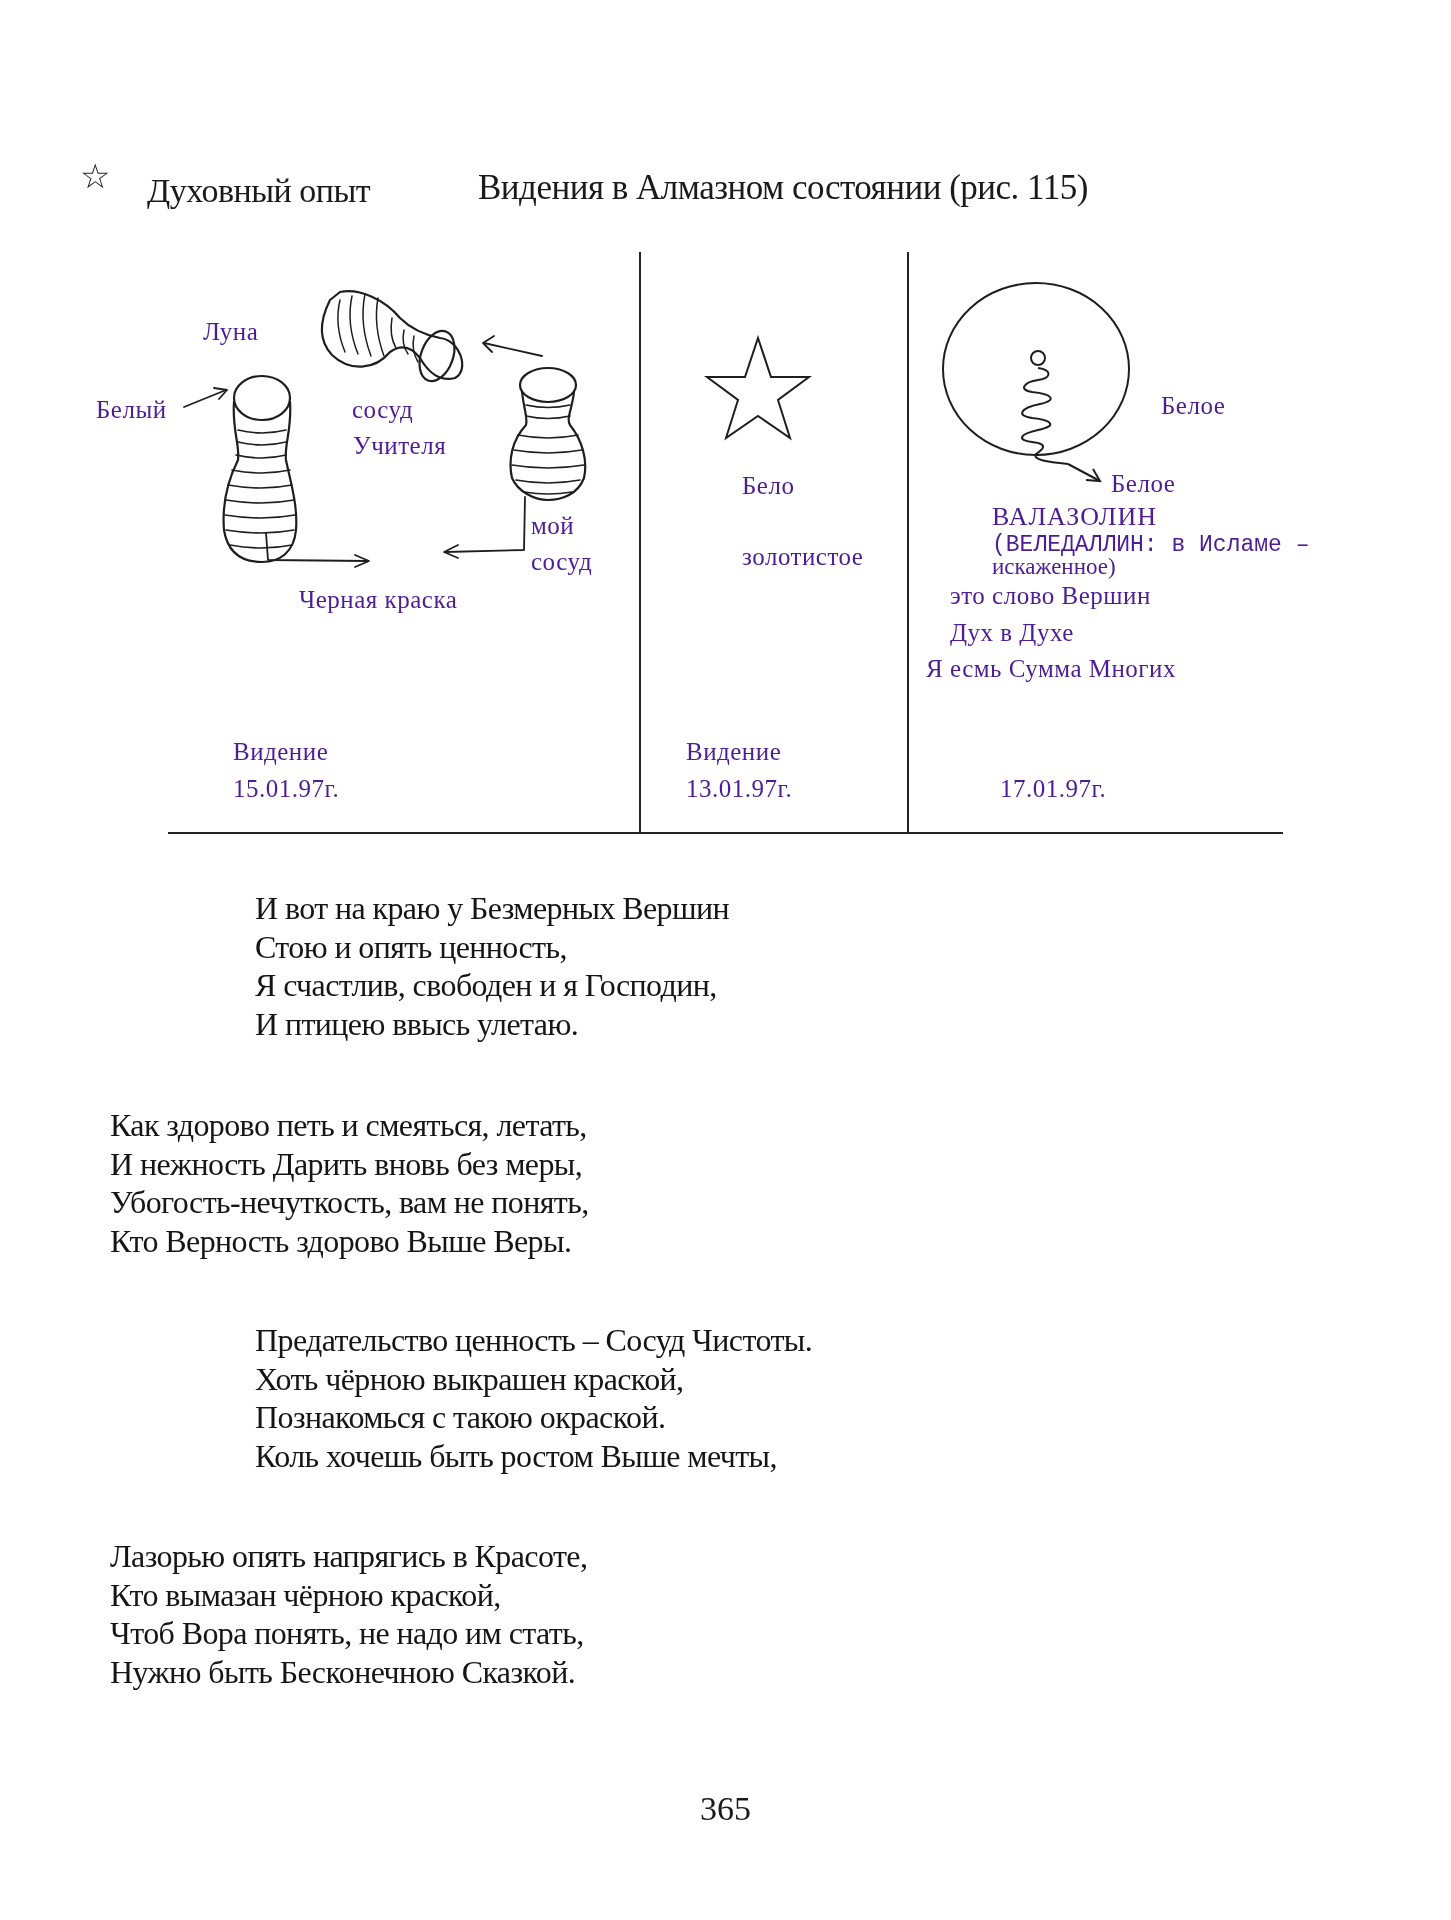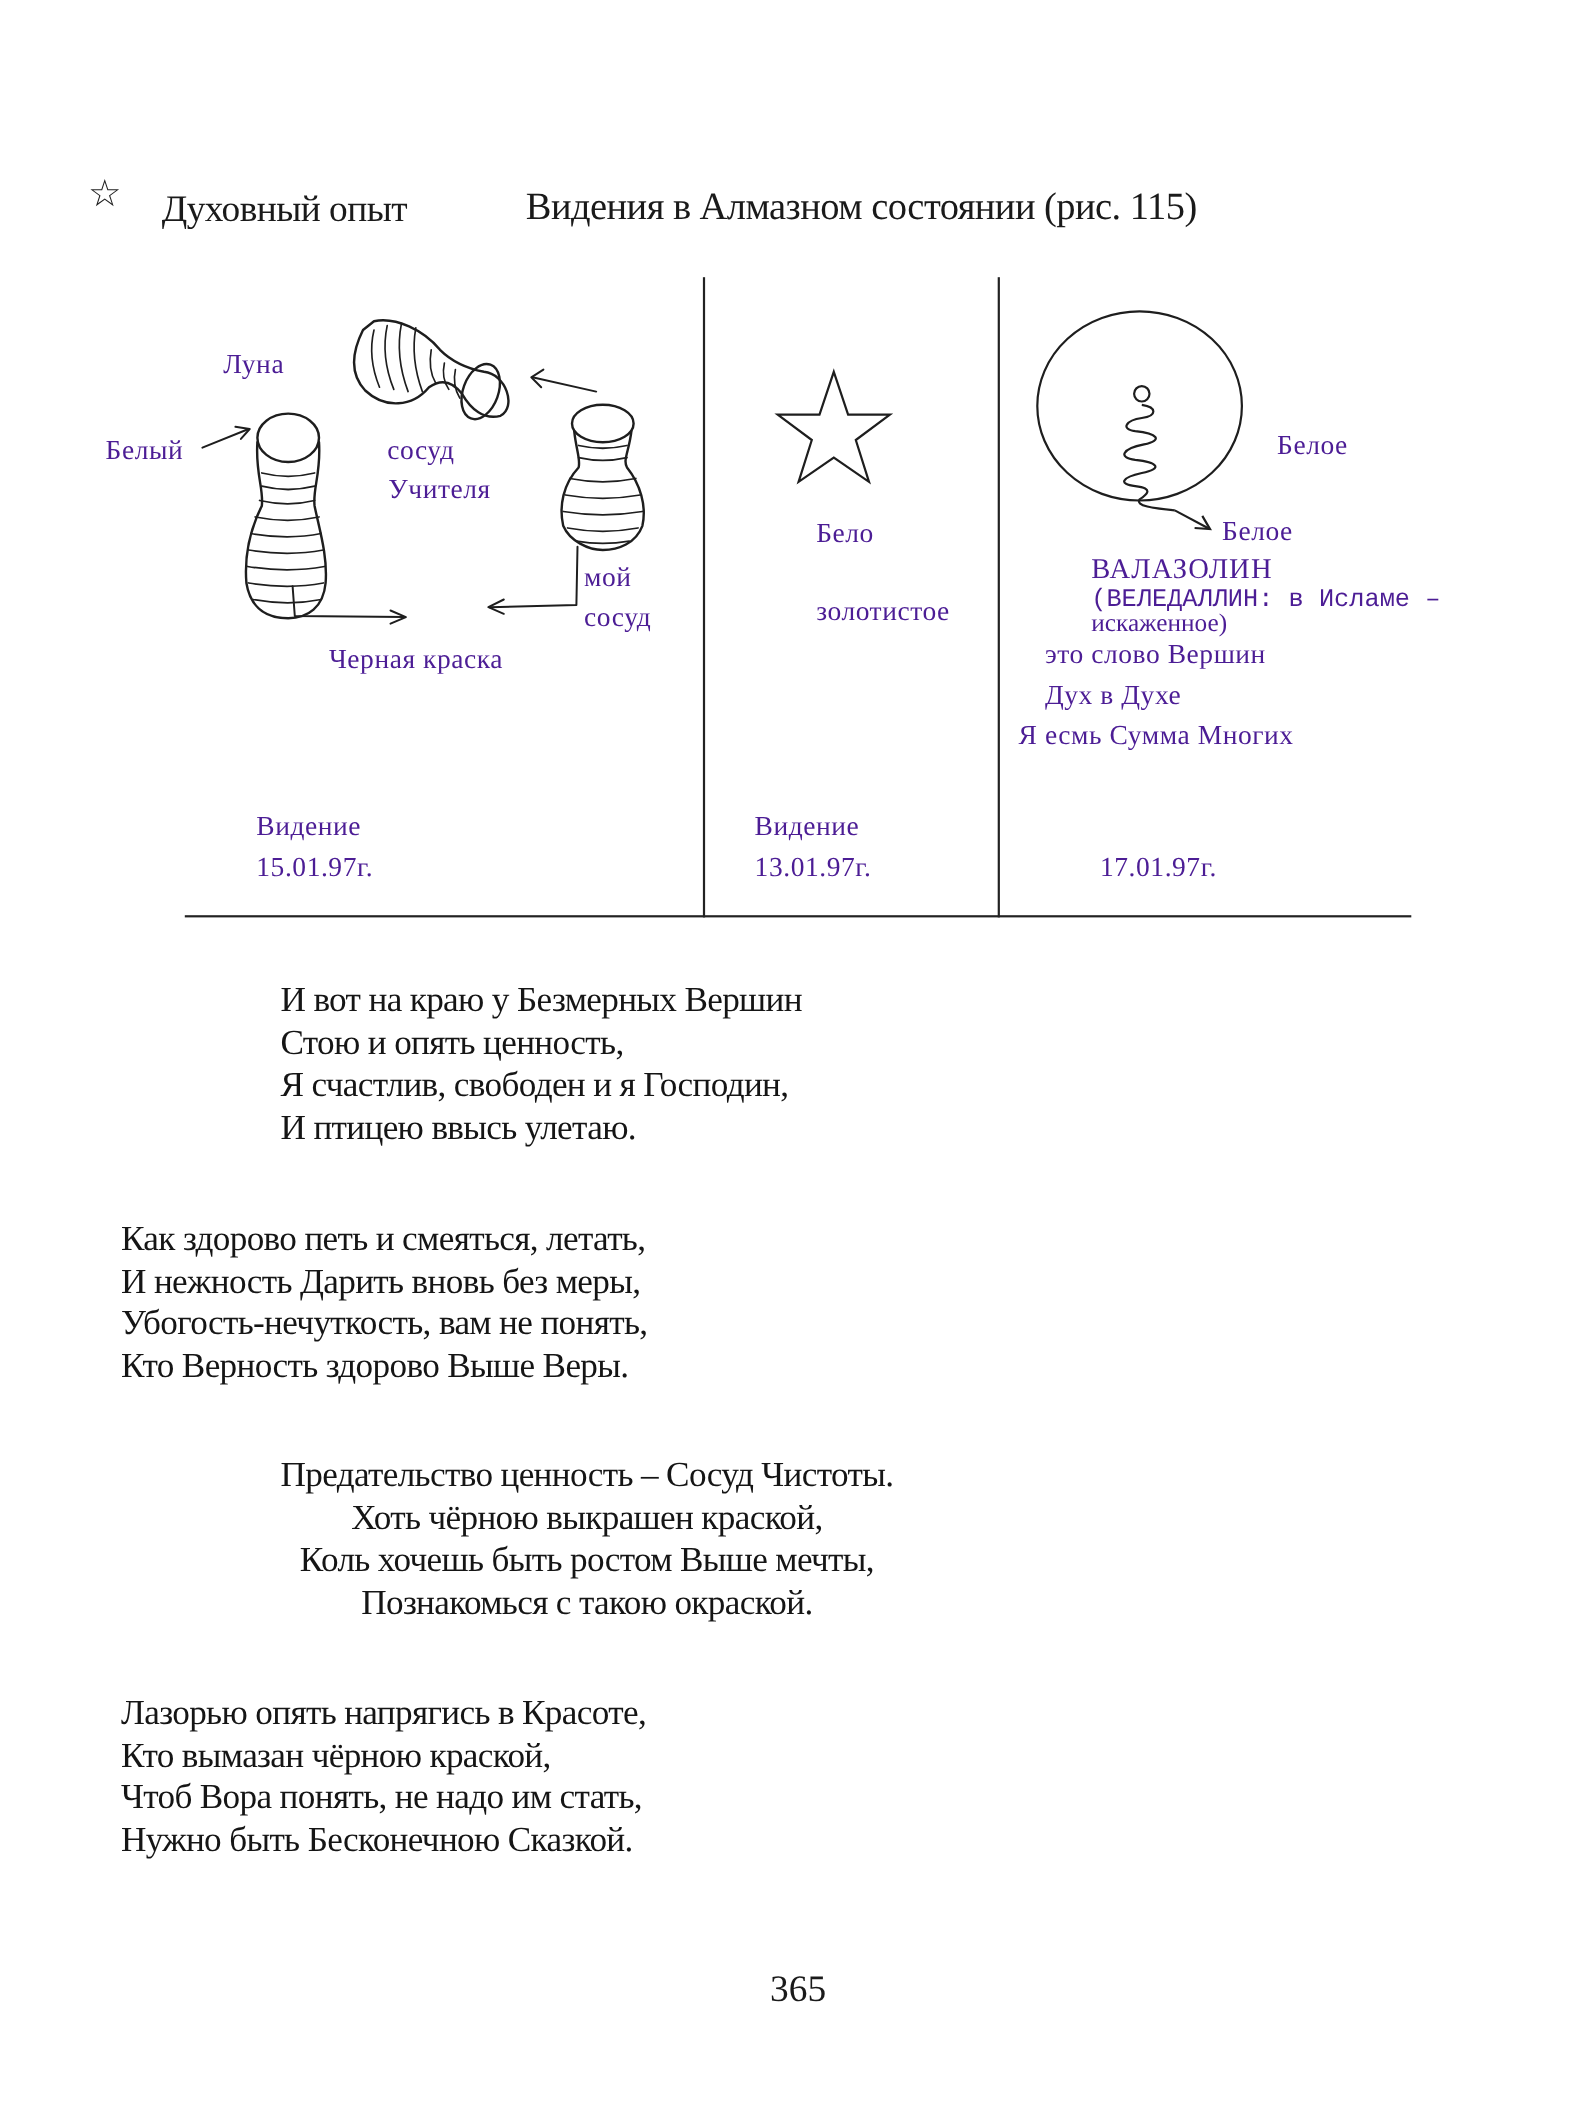--- a/index.html
+++ b/index.html
@@ -120,25 +120,25 @@
   <div>И птицею ввысь улетаю.</div>
 </div>
 
 <div class="stanza" style="left:110px; top:1106px;">
   <div>Как здорово петь и смеяться, летать,</div>
   <div>И нежность Дарить вновь без меры,</div>
   <div>Убогость-нечуткость, вам не понять,</div>
   <div>Кто Верность здорово Выше Веры.</div>
 </div>
 
-<div class="stanza" style="left:255px; top:1321px;text-align:center;">
+<div class="stanza" style="left:255px; top:1321px;">
   <div>Предательство ценность – Сосуд Чистоты.</div>
   <div>Хоть чёрною выкрашен краской,</div>
+  <div>Познакомься с такою окраской.</div>
   <div>Коль хочешь быть ростом Выше мечты,</div>
-  <div>Познакомься с такою окраской.</div>
 </div>
 
 <div class="stanza" style="left:110px; top:1537px;">
   <div>Лазорью опять напрягись в Красоте,</div>
   <div>Кто вымазан чёрною краской,</div>
   <div>Чтоб Вора понять, не надо им стать,</div>
   <div>Нужно быть Бесконечною Сказкой.</div>
 </div>
 
 <div id="page-num" class="abs">365</div>

